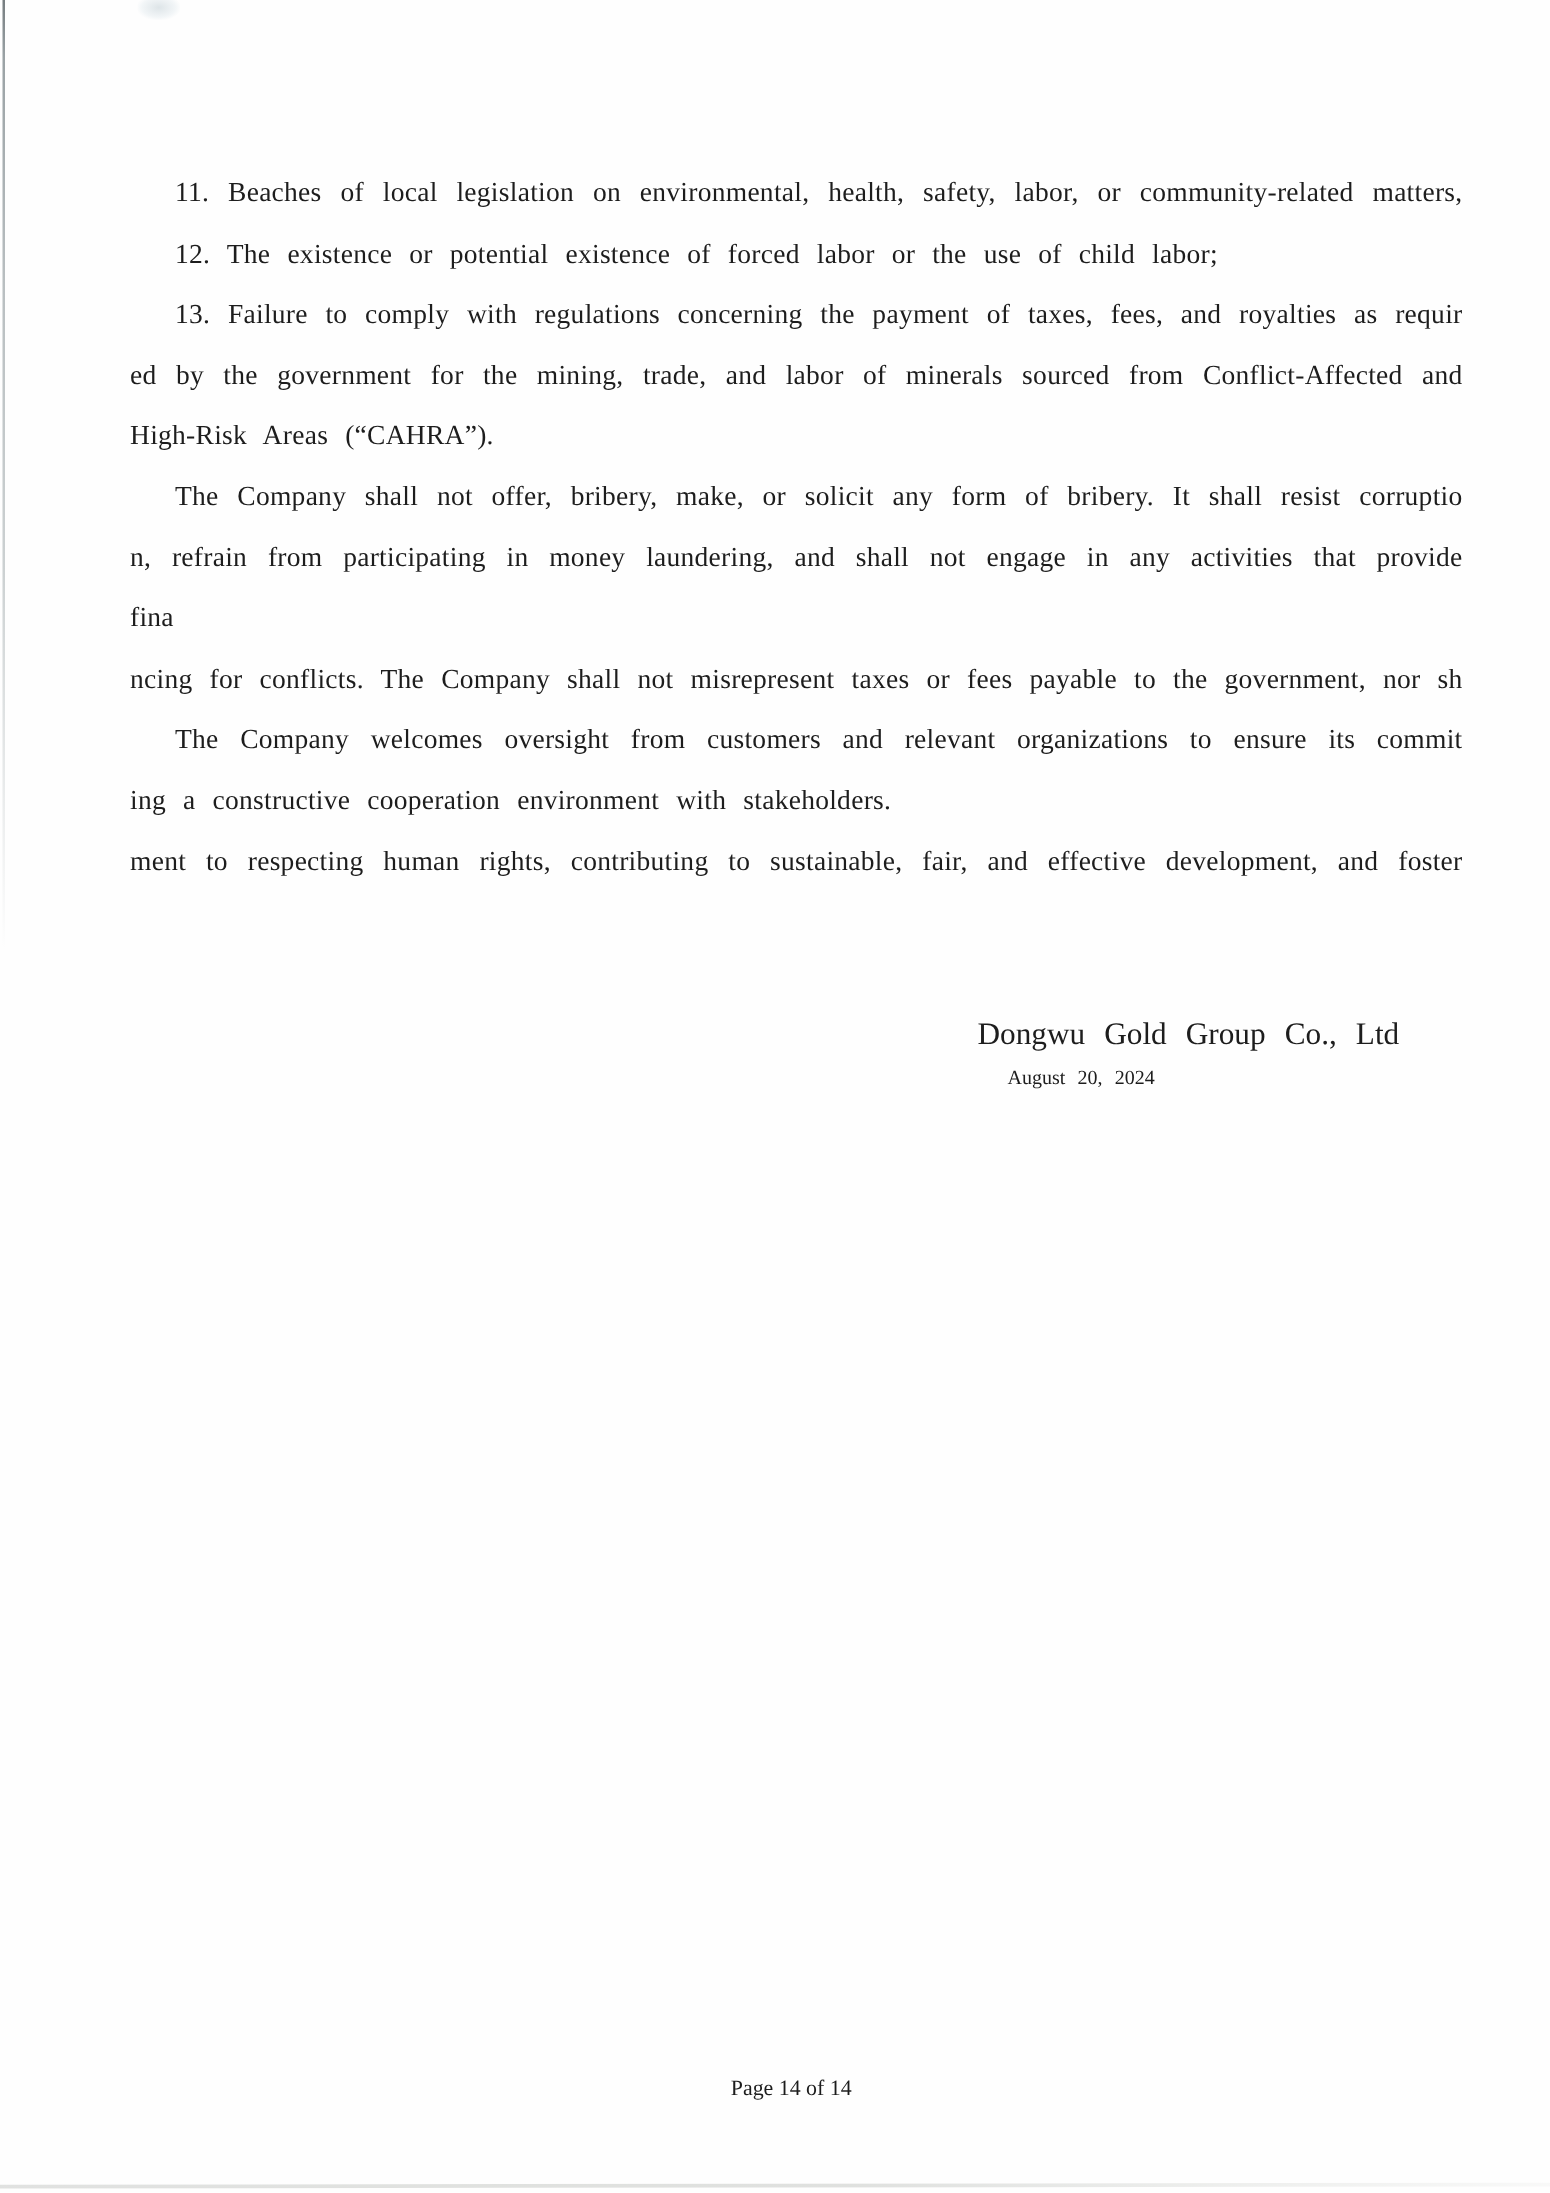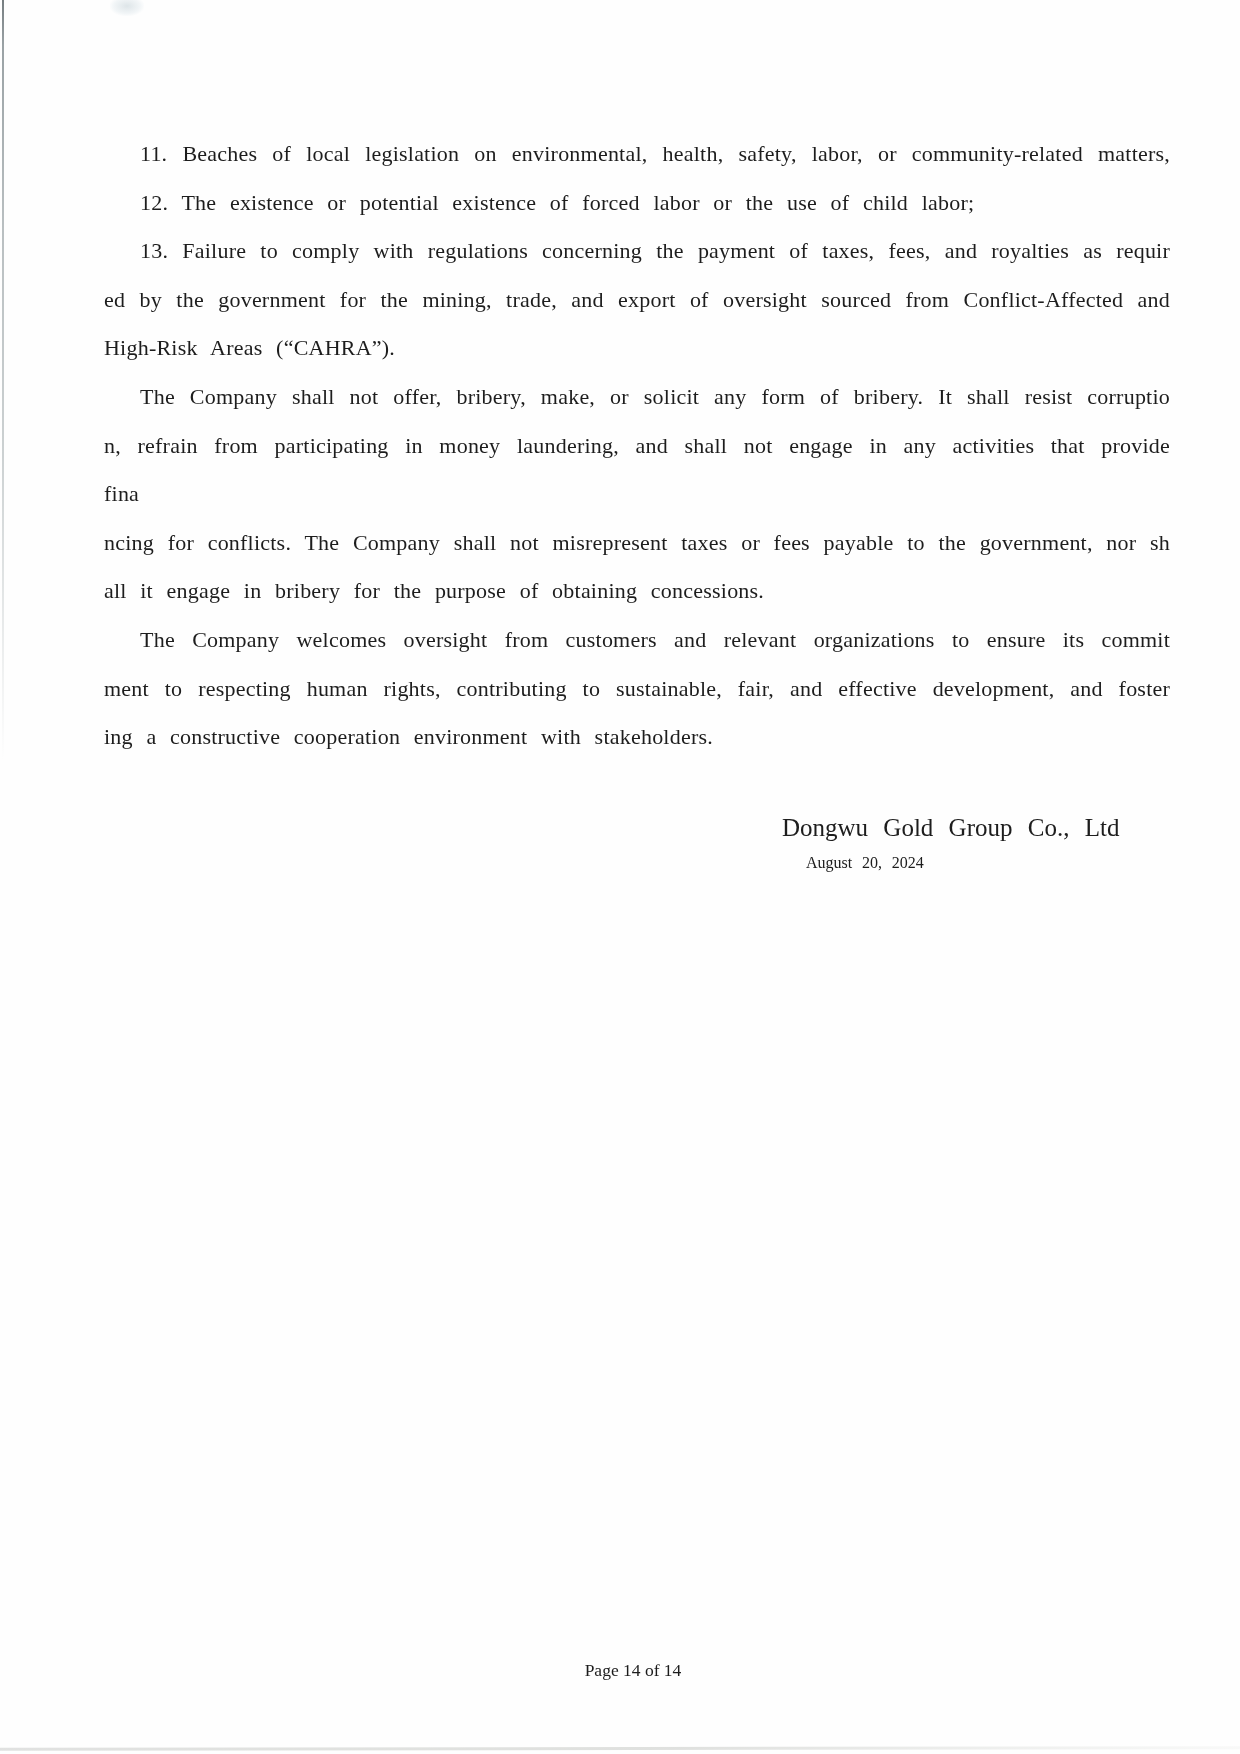--- a/index.html
+++ b/index.html
@@ -115,29 +115,28 @@
 <div class="page" style="--link-color: #1274d2; color: rgb(29, 29, 29); background: rgb(254, 254, 254);">
 
   <div class="scan-edge-left"></div>
   <div class="scan-smudge-top"></div>
   <div class="scan-line-bottom"></div>
 
   <div class="text-block">
     <div class="line justify indent">11. Beaches of local legislation on environmental, health, safety, labor, or community-related matters,</div>
     <div class="line indent">12. The existence or potential existence of forced labor or the use of child labor;</div>
     <div class="line justify indent">13. Failure to comply with regulations concerning the payment of taxes, fees, and royalties as requir</div>
-    <div class="line justify">ed by the government for the mining, trade, and export of oversight sourced from Conflict-Affected and</div>
+    <div class="line justify">ed by the government for the mining, trade, and labor of minerals sourced from Conflict-Affected and</div>
     <div class="line">High-Risk Areas (“CAHRA”).</div>
     <div class="line justify indent">The Company shall not offer, bribery, make, or solicit any form of bribery. It shall resist corruptio</div>
     <div class="line justify">n, refrain from participating in money laundering, and shall not engage in any activities that provide fina</div>
     <div class="line justify">ncing for conflicts. The Company shall not misrepresent taxes or fees payable to the government, nor sh</div>
-    <div class="line">all it engage in bribery for the purpose of obtaining concessions.</div>
     <div class="line justify indent">The Company welcomes oversight from customers and relevant organizations to ensure its commit</div>
+    <div class="line">ing a constructive cooperation environment with stakeholders.</div>
     <div class="line justify">ment to respecting human rights, contributing to sustainable, fair, and effective development, and foster</div>
-    <div class="line">ing a constructive cooperation environment with stakeholders.</div>
 
   </div>
 
   <div class="sig-company">Dongwu Gold Group Co., Ltd</div>
   <div class="sig-date">August 20, 2024</div>
 
   <div class="footer">Page 14 of 14</div>
 
 </div>
 

